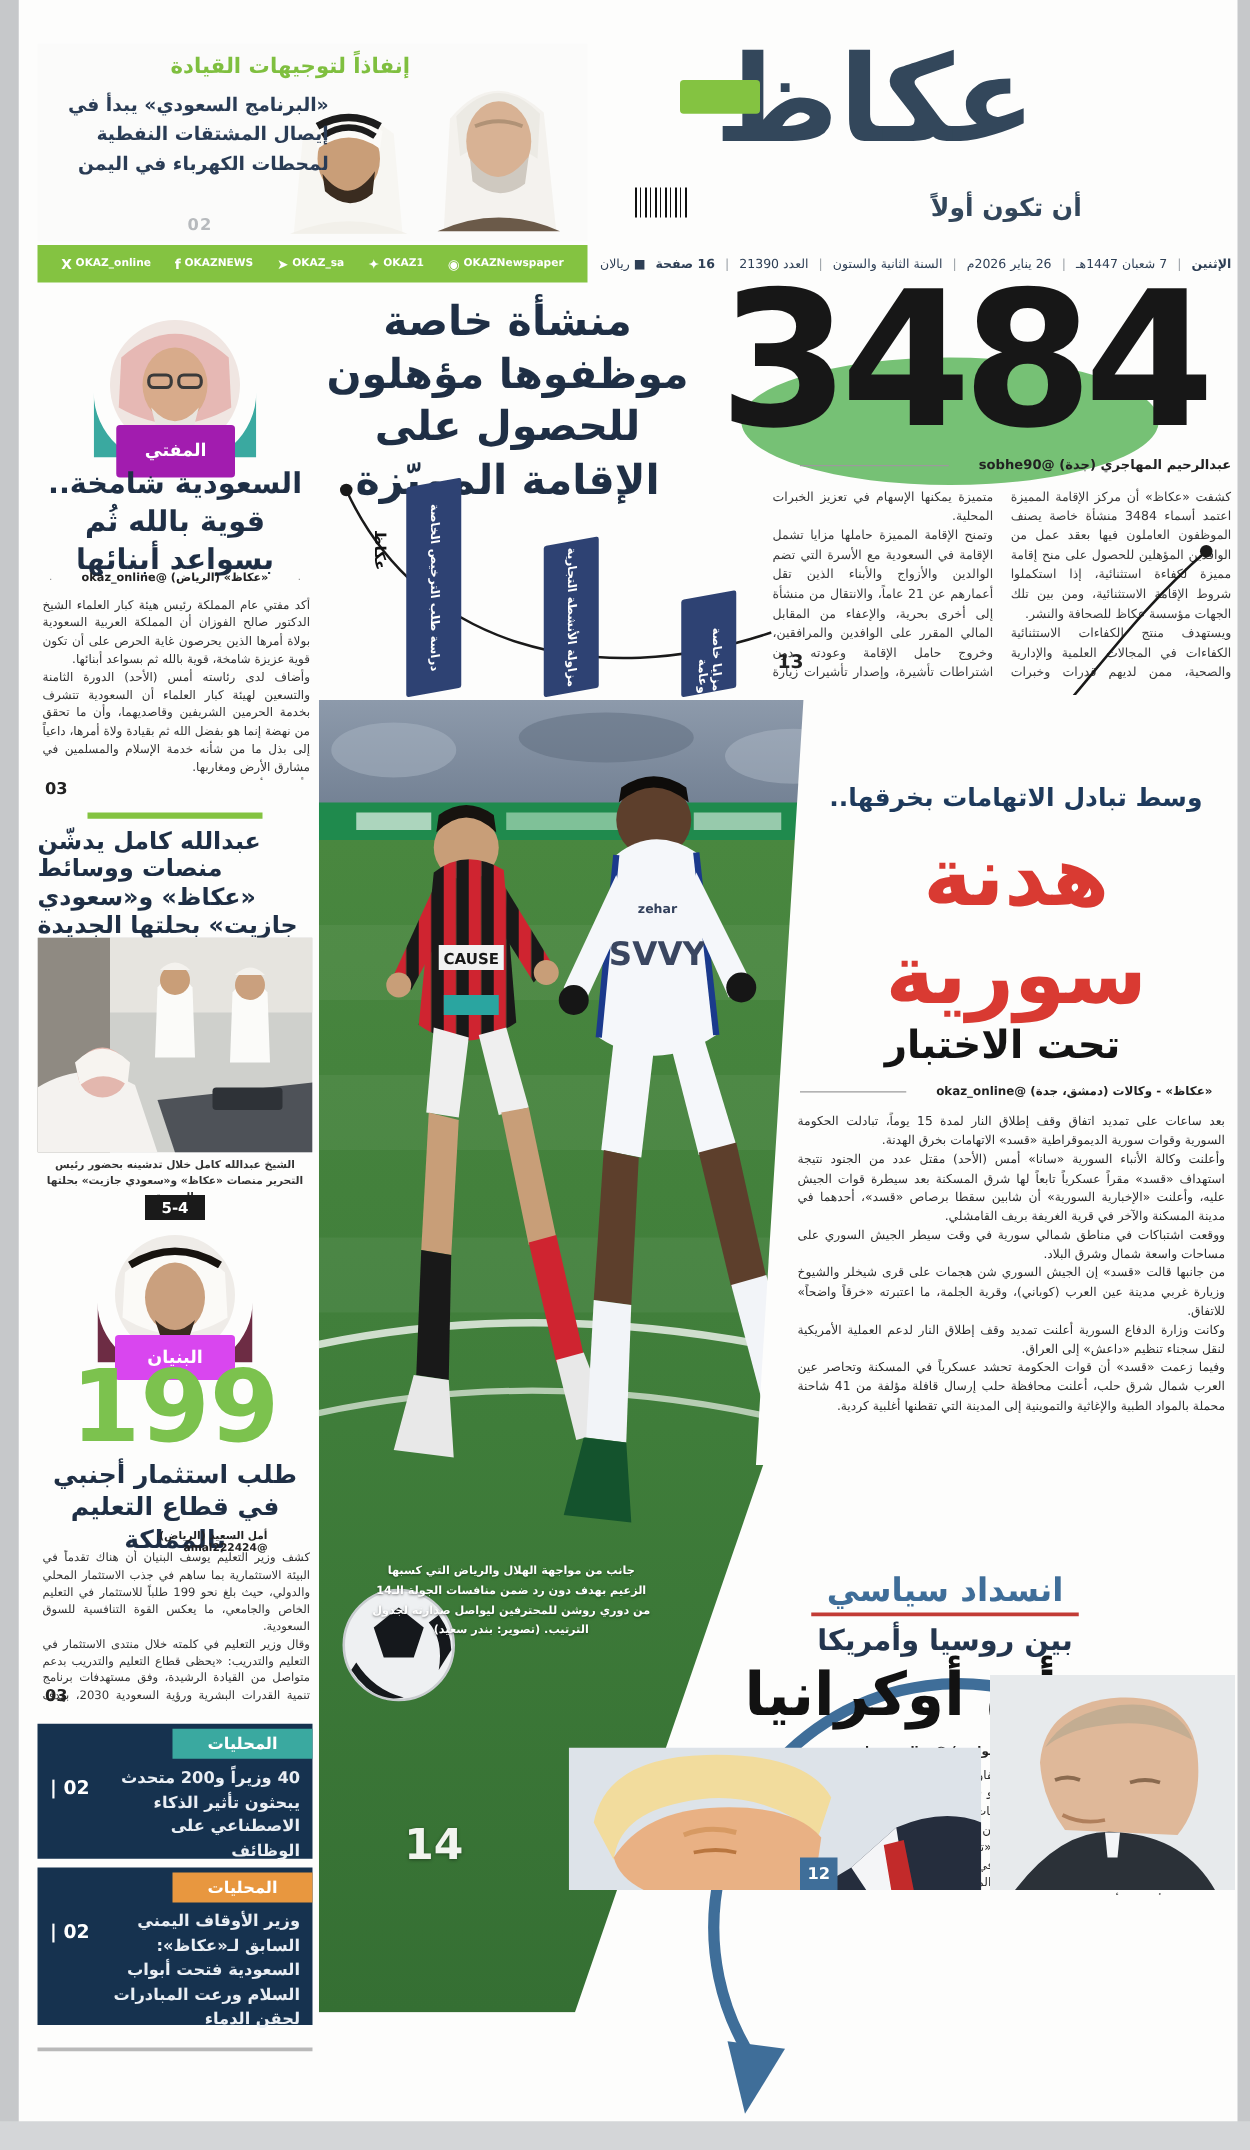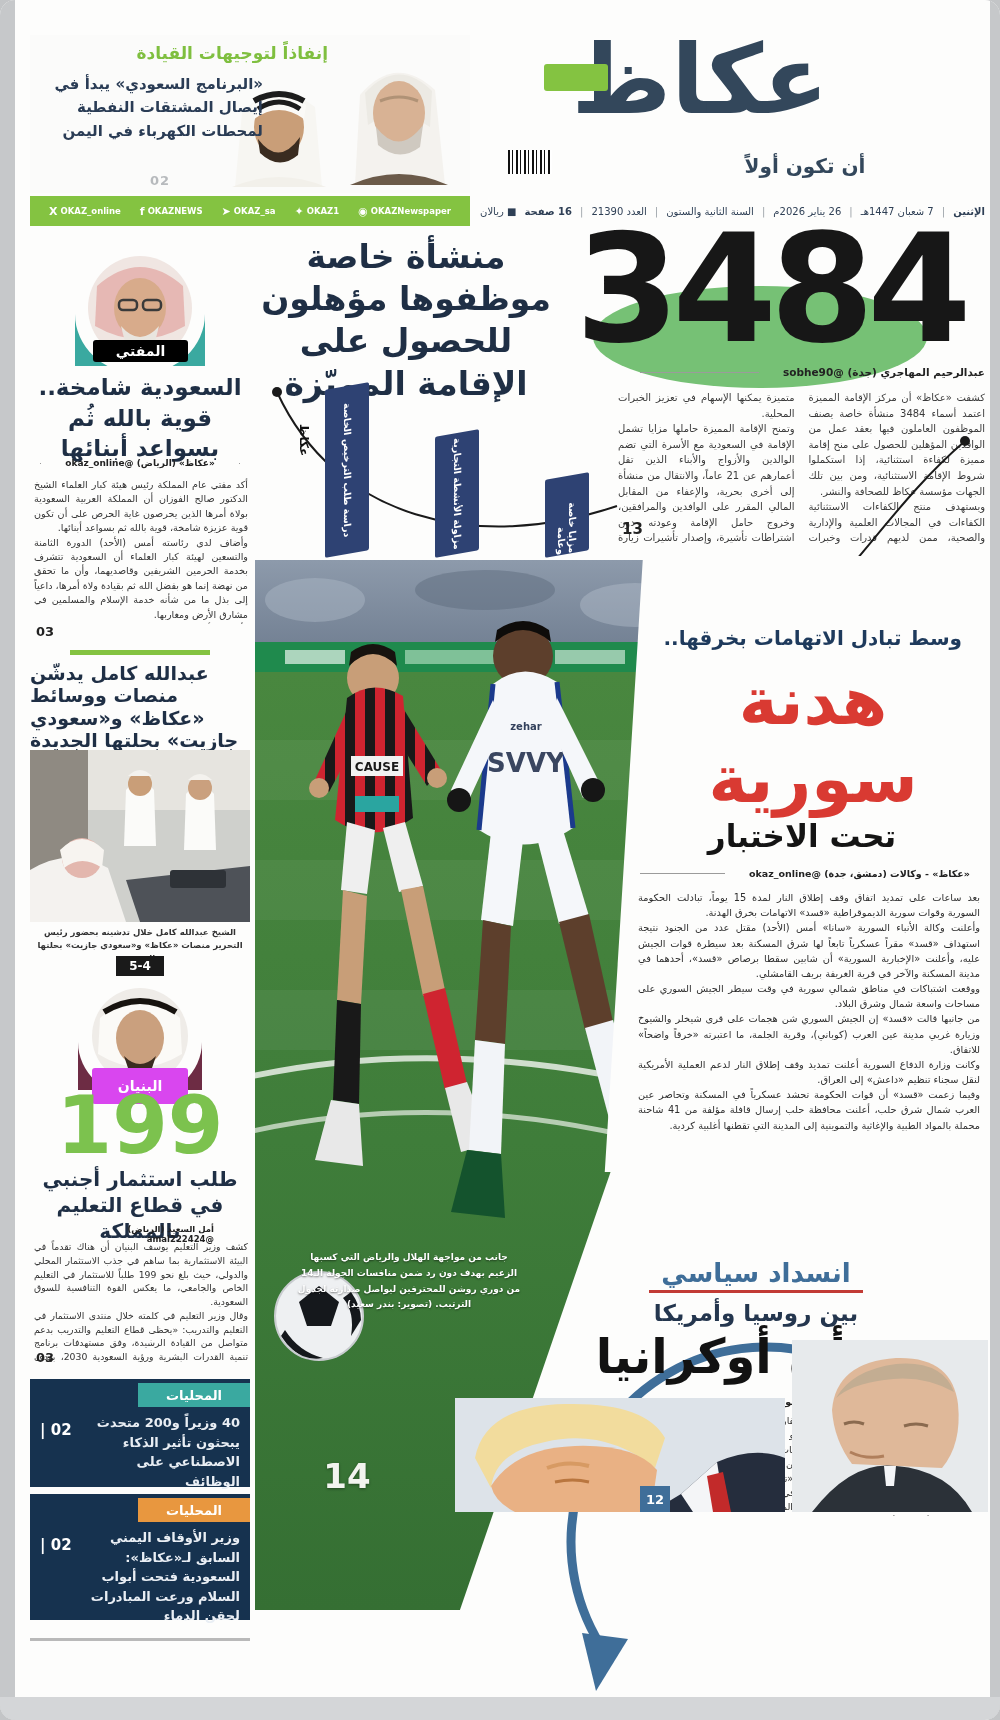--- a/index.html
+++ b/index.html
@@ -1,17 +1,17 @@
 <!DOCTYPE html>
 <html lang="ar" dir="rtl"><head>
 <meta charset="utf-8">
 <style>
   html,body{margin:0;padding:0;background:#c3c5c7;}
   #page{position:relative;width:1000px;height:1720px;margin:0 auto;background:#fdfdfc;
-        font-family:"DejaVu Sans",sans-serif;direction:rtl;overflow:hidden;border-radius:15px;}
+        font-family:"DejaVu Sans",sans-serif;direction:rtl;overflow:hidden;}
   .abs{position:absolute;}
   
   #promo-box{left:30px;top:35px;width:440px;height:158px;background:#fbfbfa;}
   #promo-kicker{left:18px;top:8px;width:280px;color:#7fbf3f;font-weight:900;font-size:17px;}
   #promo-headline{left:8px;top:38px;width:225px;color:#2a3c55;font-weight:900;font-size:15px;line-height:1.55;}
   #promo-page{left:120px;top:138px;color:#b7babd;font-weight:900;font-size:13px;letter-spacing:1px;}
   #leaders-art{left:150px;top:0;width:290px;height:158px;}
   #social-bar{left:30px;top:196px;width:440px;height:30px;background:#84c341;display:flex;direction:ltr;
               align-items:center;justify-content:space-evenly;color:#fff;font-size:8.5px;font-weight:bold;}
   .soc{display:flex;align-items:center;gap:3px;}
@@ -76,21 +76,21 @@
   #ukr-body{left:578px;top:1414px;width:356px;height:102px;font-size:9.6px;line-height:1.5;text-align:justify;
             color:#2e2e2e;white-space:pre-line;overflow:hidden;}
   #trump-art{left:455px;top:1398px;width:330px;height:114px;}
   #putin-art{left:792px;top:1340px;width:196px;height:172px;}
   #ukr-page{left:640px;top:1486px;width:30px;height:26px;background:#3f6e99;color:#fff;font-size:13px;
             font-weight:900;display:flex;align-items:center;justify-content:center;}
   
   .round-badge{position:absolute;color:#fff;font-weight:900;font-size:14px;display:flex;align-items:center;
                justify-content:center;border-radius:3px;}
   #mufti-art{left:75px;top:256px;width:130px;height:110px;}
-  #mufti-badge{left:93px;top:340px;width:95px;height:22px;background:#000000;}
+  #mufti-badge{left:93px;top:340px;width:95px;height:42px;background:#a21caf;}
   #mufti-headline{left:32px;top:372px;width:216px;color:#1f2f45;font-weight:900;font-size:23px;line-height:1.33;text-align:center;}
   #mufti-byline{left:40px;top:458px;width:200px;font-size:9px;justify-content:center;}
   #mufti-body{left:34px;top:478px;width:214px;height:146px;font-size:9.6px;line-height:1.5;text-align:justify;
               color:#333;white-space:pre-line;overflow:hidden;}
   #mufti-page{left:36px;top:624px;font-size:13px;font-weight:900;color:#222;}
   #green-rule{left:70px;top:650px;width:140px;height:5px;background:#84c341;}
   #kamel-headline{left:30px;top:662px;width:220px;color:#1f2f45;font-weight:900;font-size:19px;line-height:1.18;text-align:left;}
   #kamel-art{left:30px;top:750px;width:220px;height:172px;}
   #kamel-caption{left:34px;top:926px;width:212px;font-size:8.5px;line-height:1.55;color:#333;font-weight:bold;text-align:center;}
   #kamel-page{left:116px;top:956px;width:48px;height:20px;background:#1a1a1a;color:#fff;font-weight:900;font-size:12px;

